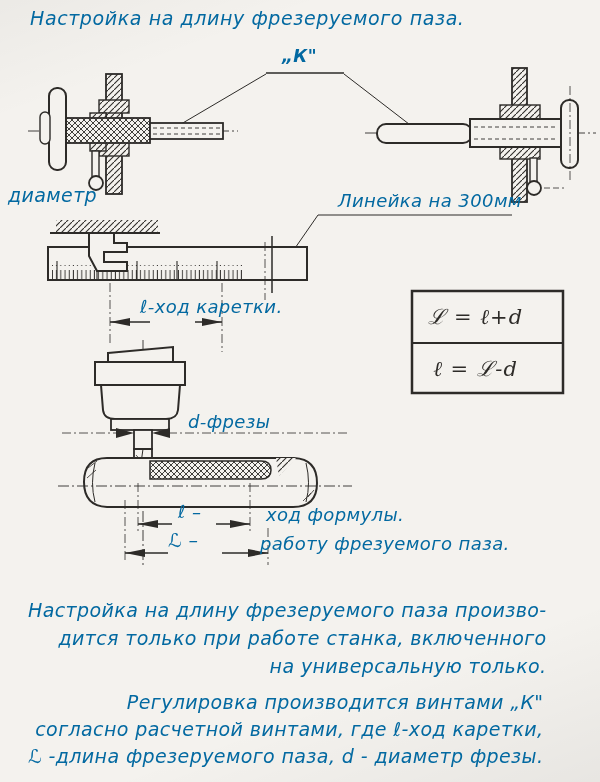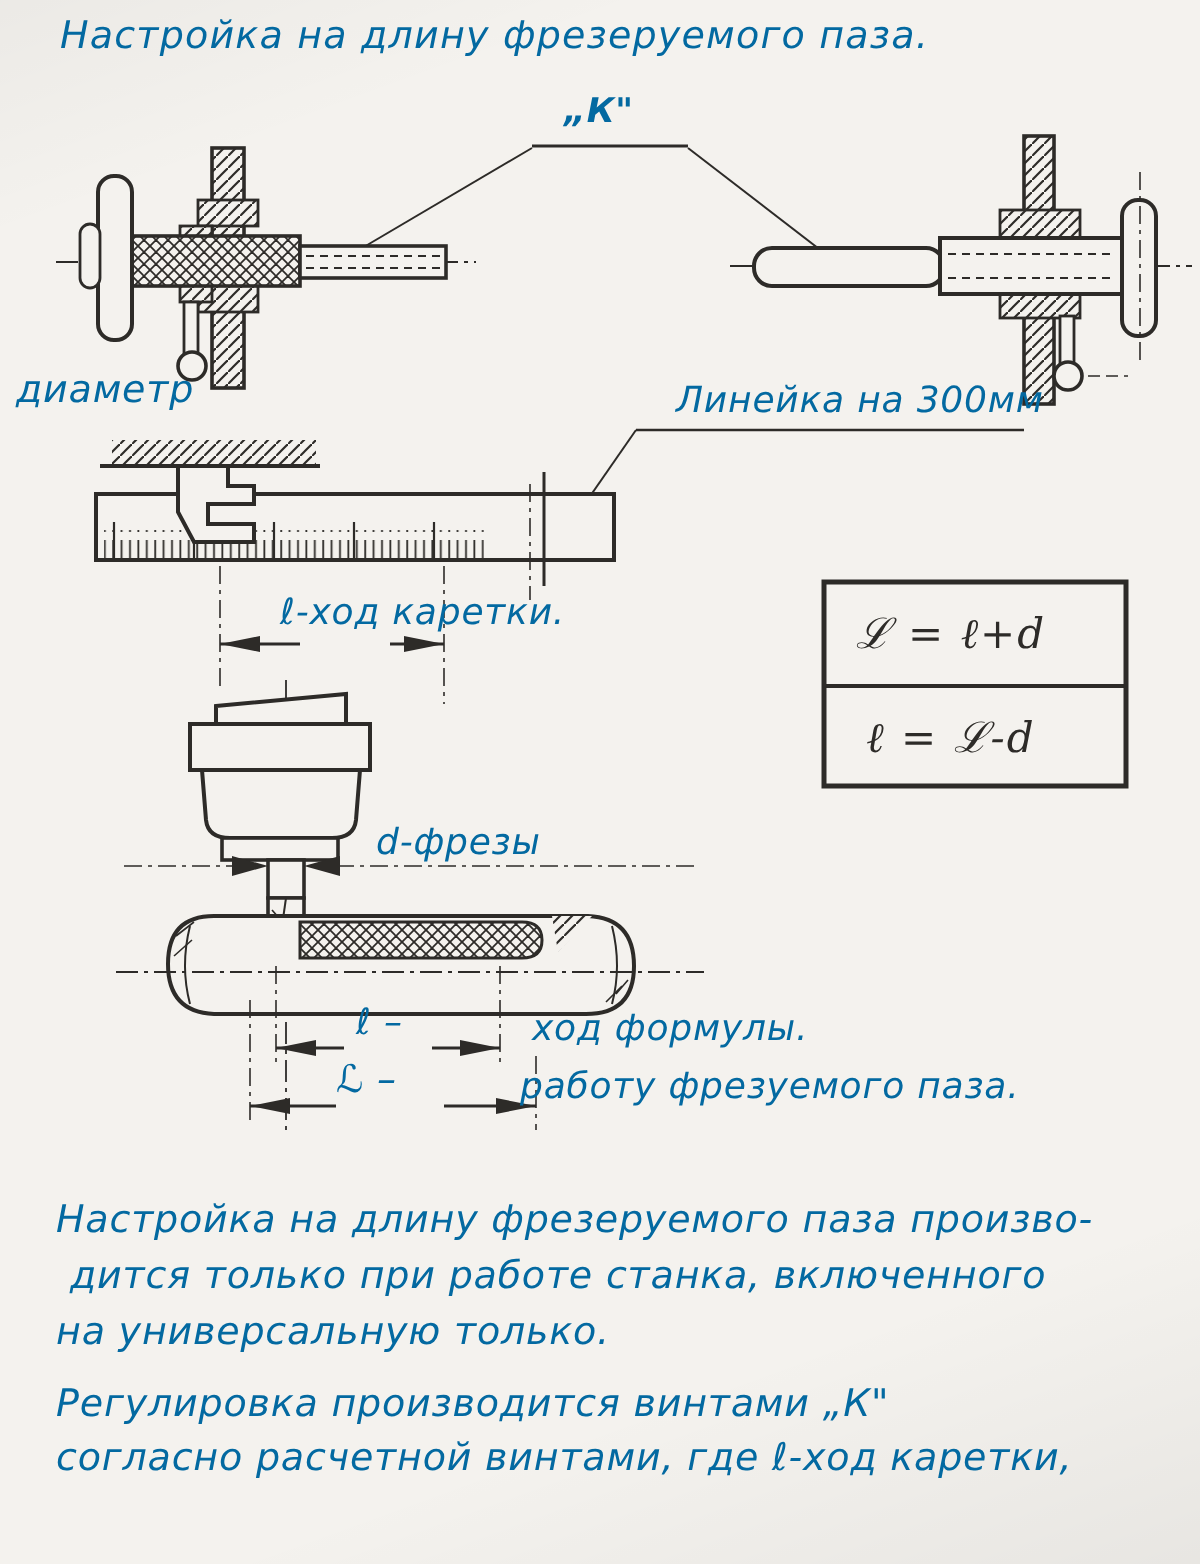--- a/index.html
+++ b/index.html
@@ -21,21 +21,21 @@
   .lbl{font-size:18px;}
   .small-lbl{font-size:17px;}
   .fm{
     font-family:"DejaVu Serif", serif;
     font-style:italic;
     font-size:21px;
     letter-spacing:1px;
     text-align:center;
     width:127px;
   }
-  .para{font-size:19px;line-height:28px;}
+  .para{font-size:19px;line-height:28px;text-align:right;}
   .para div{white-space:nowrap;}
   .indent1{padding-left:7px;}
   svg{position:absolute;left:0;top:0;}
 </style>
 </head>
 <body>
 
 <svg width="600" height="782" viewBox="0 0 600 782">
   <defs>
     <pattern id="hatch" patternUnits="userSpaceOnUse" width="6" height="6">
@@ -183,13 +183,14 @@
 
 <div class="abs hw para" style="left:28px;top:596px;">
   <div>Настройка на длину фрезеруемого паза произво-</div>
   <div class="indent1">дится только при работе станка, включенного</div>
   <div>на универсальную только.</div>
 </div>
 
 <div class="abs hw para" style="left:28px;top:689px;line-height:27px;">
   <div>Регулировка производится винтами „К"</div>
   <div>согласно расчетной винтами, где ℓ-ход каретки,</div>
+  <div>ℒ -длина фрезеруемого паза, d - диаметр фрезы.</div>
 </div>
 
 </body></html>

